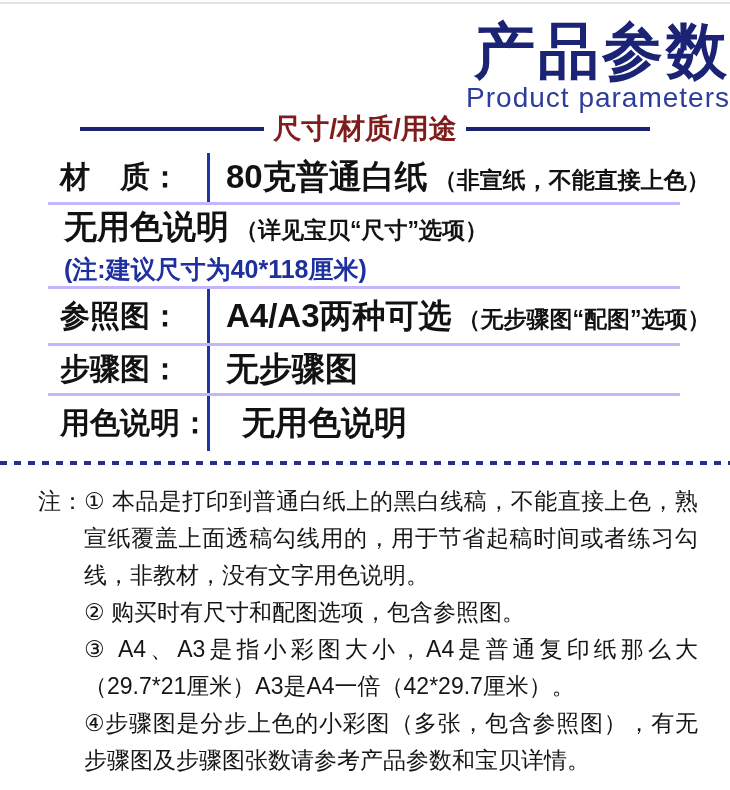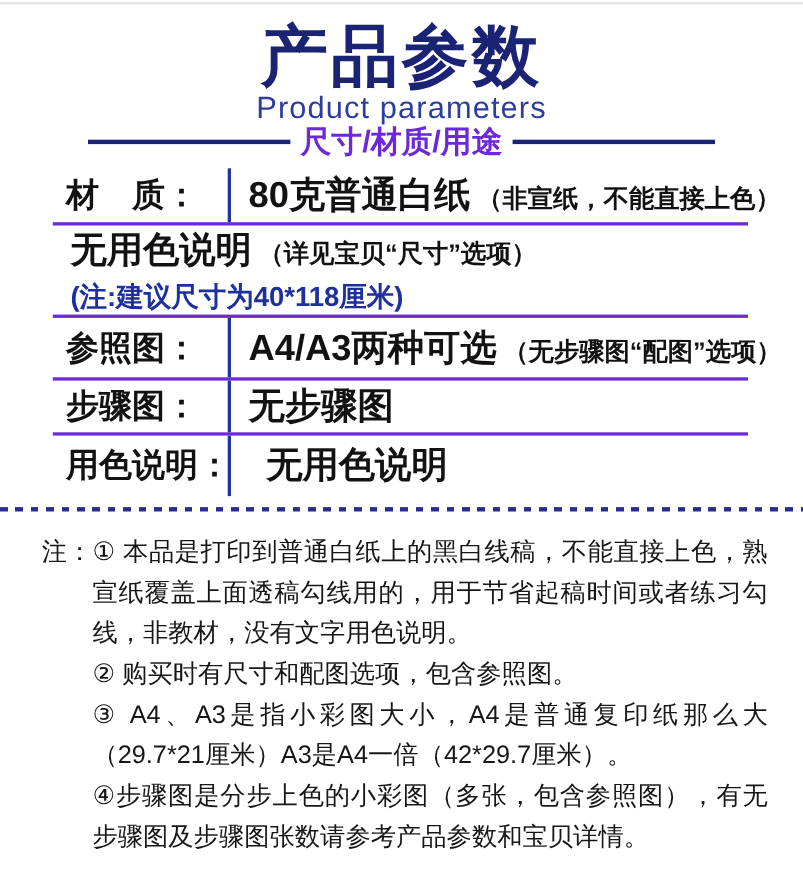--- a/index.html
+++ b/index.html
@@ -15,21 +15,21 @@
     overflow: hidden;
     background: #ffffff;
     color: #121212;
   }
   .top-hairline {
     height: 2px;
     background: #e3e3e3;
     margin-top: 2px;
   }
   
-  .header { text-align: center; padding-top: 14px; }
+  .header { text-align: right; padding-top: 14px; }
   .page-title {
     font-size: 61px;
     line-height: 66px;
     font-weight: 900;
     letter-spacing: 3px;
     color: #1b2374;
   }
   .page-subtitle {
     font-size: 28px;
     line-height: 25px;
@@ -47,31 +47,31 @@
     height: 32px;
   }
   .tagline-line {
     width: 184px;
     height: 4px;
     background: #1b2374;
   }
   .tagline-text {
     font-size: 28px;
     font-weight: 700;
-    color: #6d28d9;
+    color: #7f1d1d;
     white-space: nowrap;
   }
   
   .spec-table {
     margin: 8px 50px 0 48px; 
   }
   .spec-row {
     display: grid;
     grid-template-columns: 162px 1fr;
-    border-bottom: 3px solid #6d28d9;
+    border-bottom: 3px solid #c4b5fd;
   }
   .spec-row:last-child { border-bottom: none; }
   .spec-label {
     border-right: 3px solid #2033a2;
     display: flex;
     align-items: center;
     padding-left: 12px;
     font-size: 30px;
     font-weight: 700;
     color: #121212;

